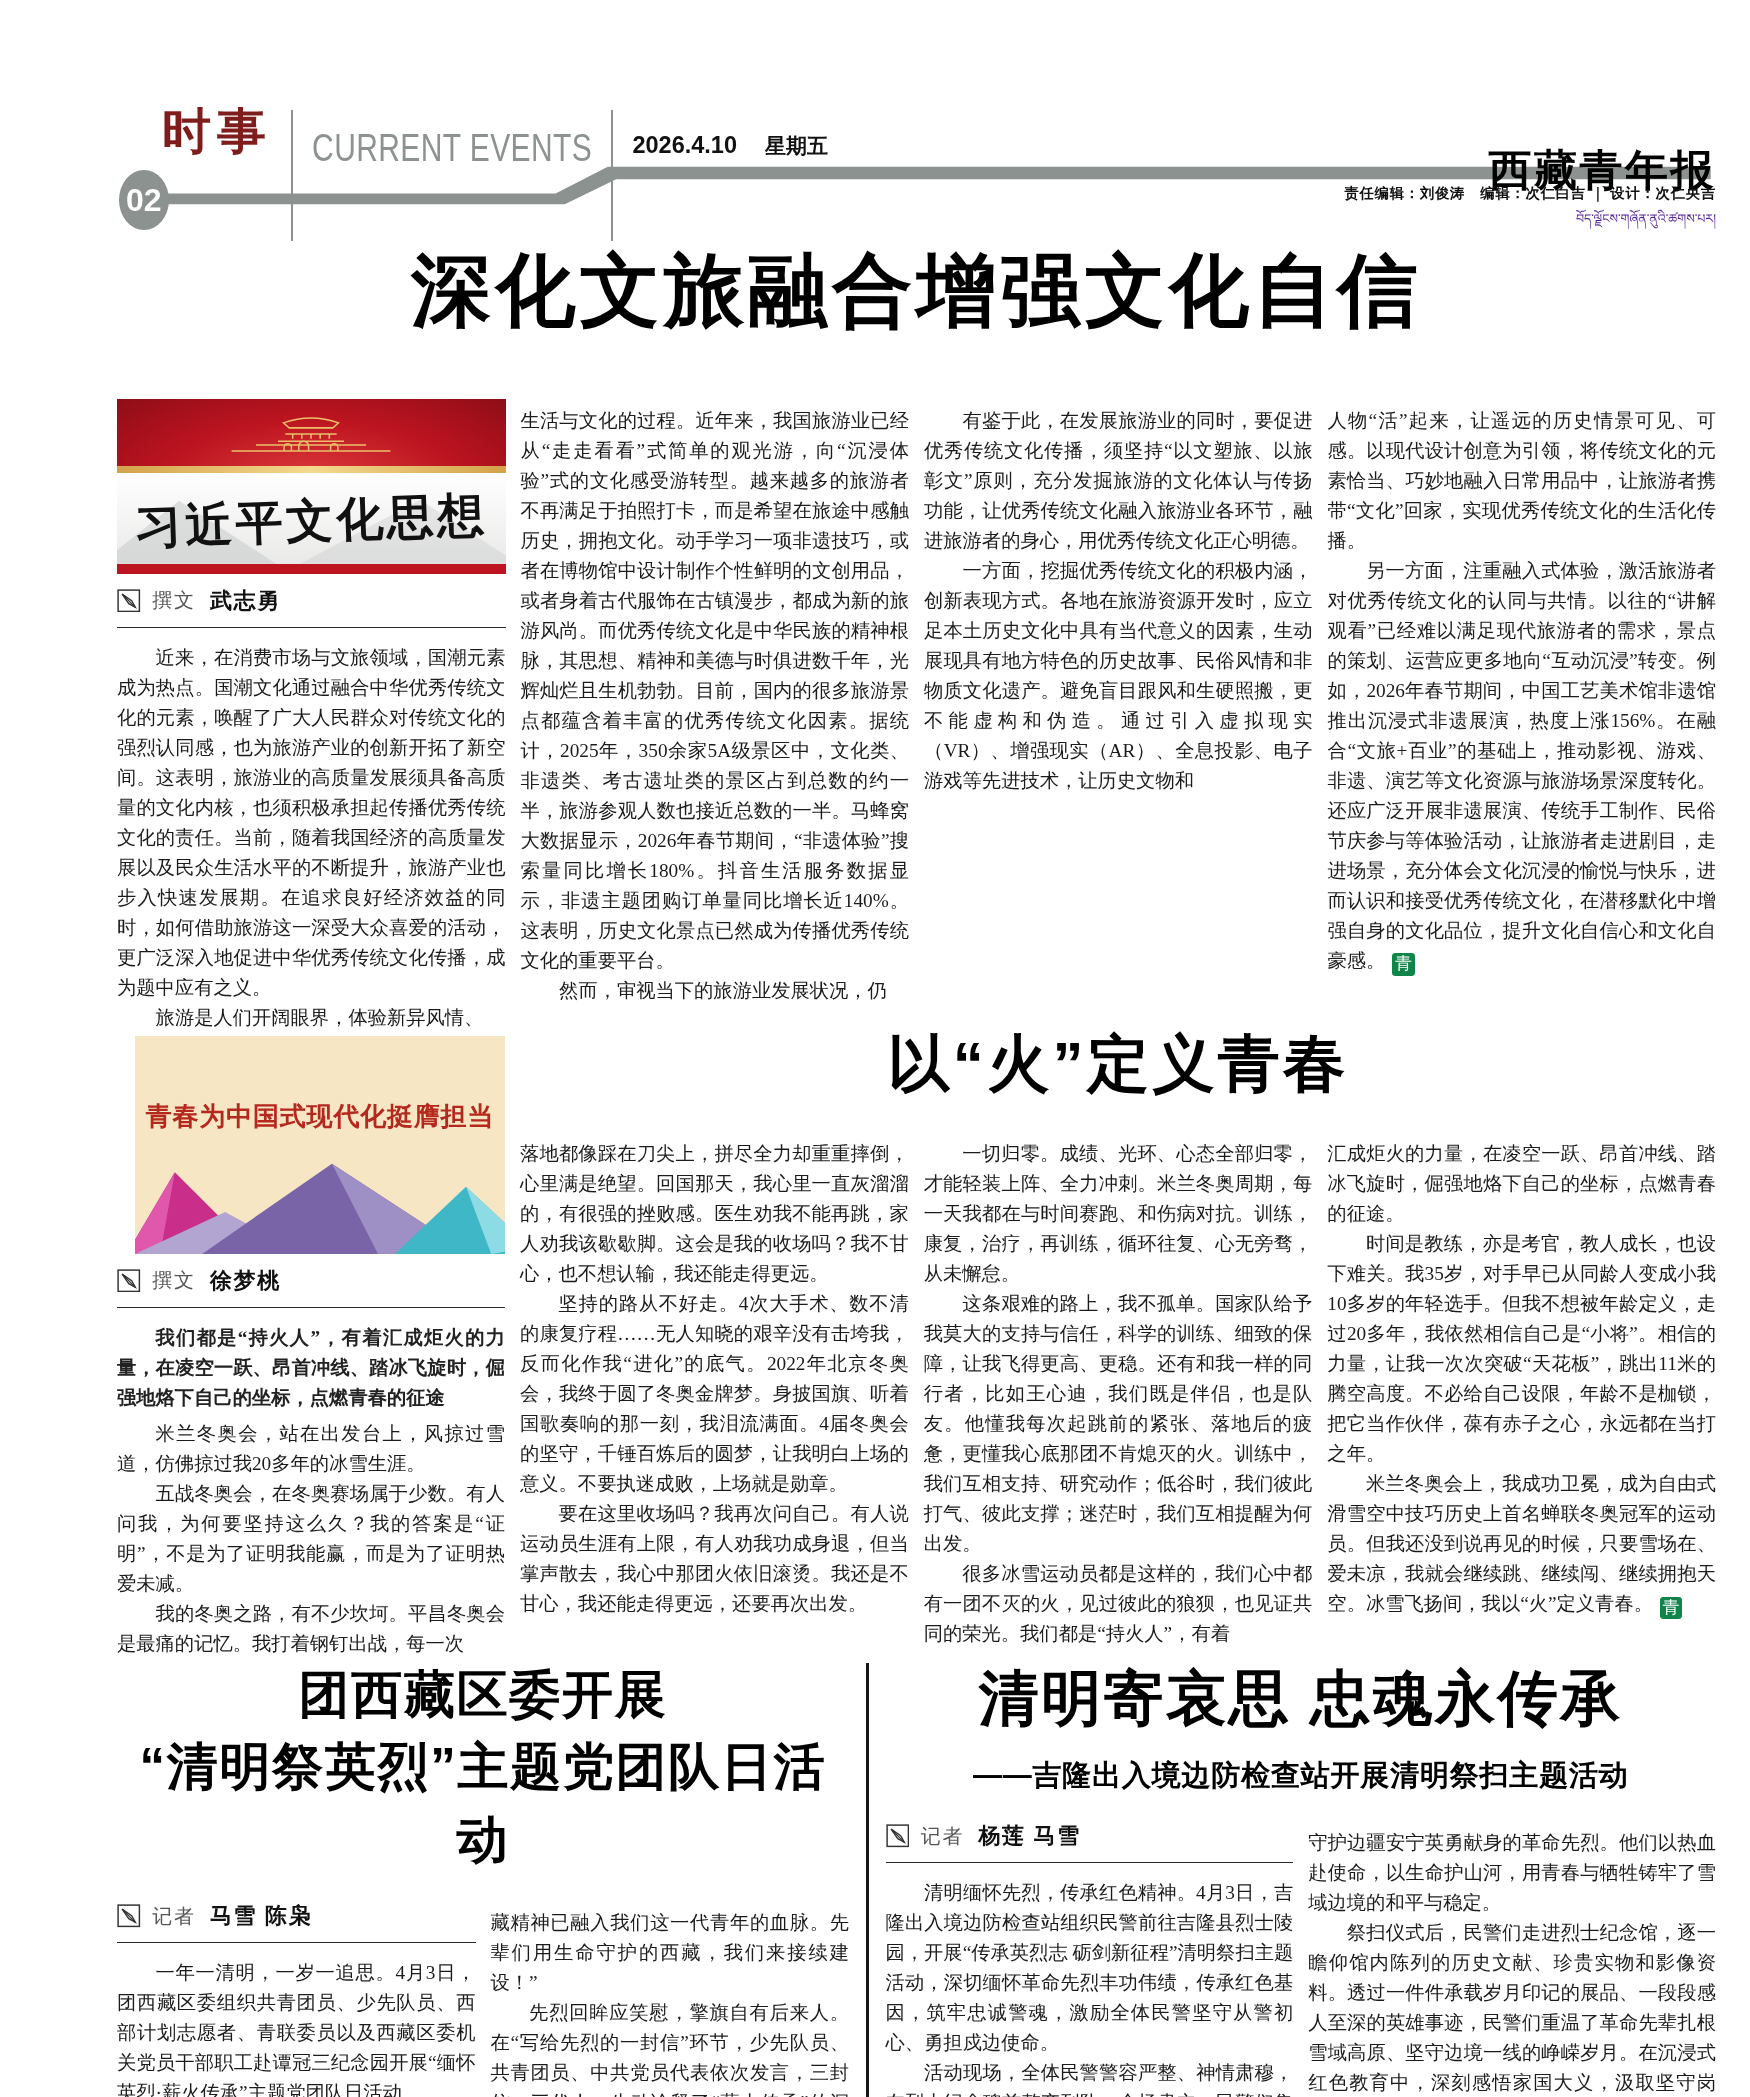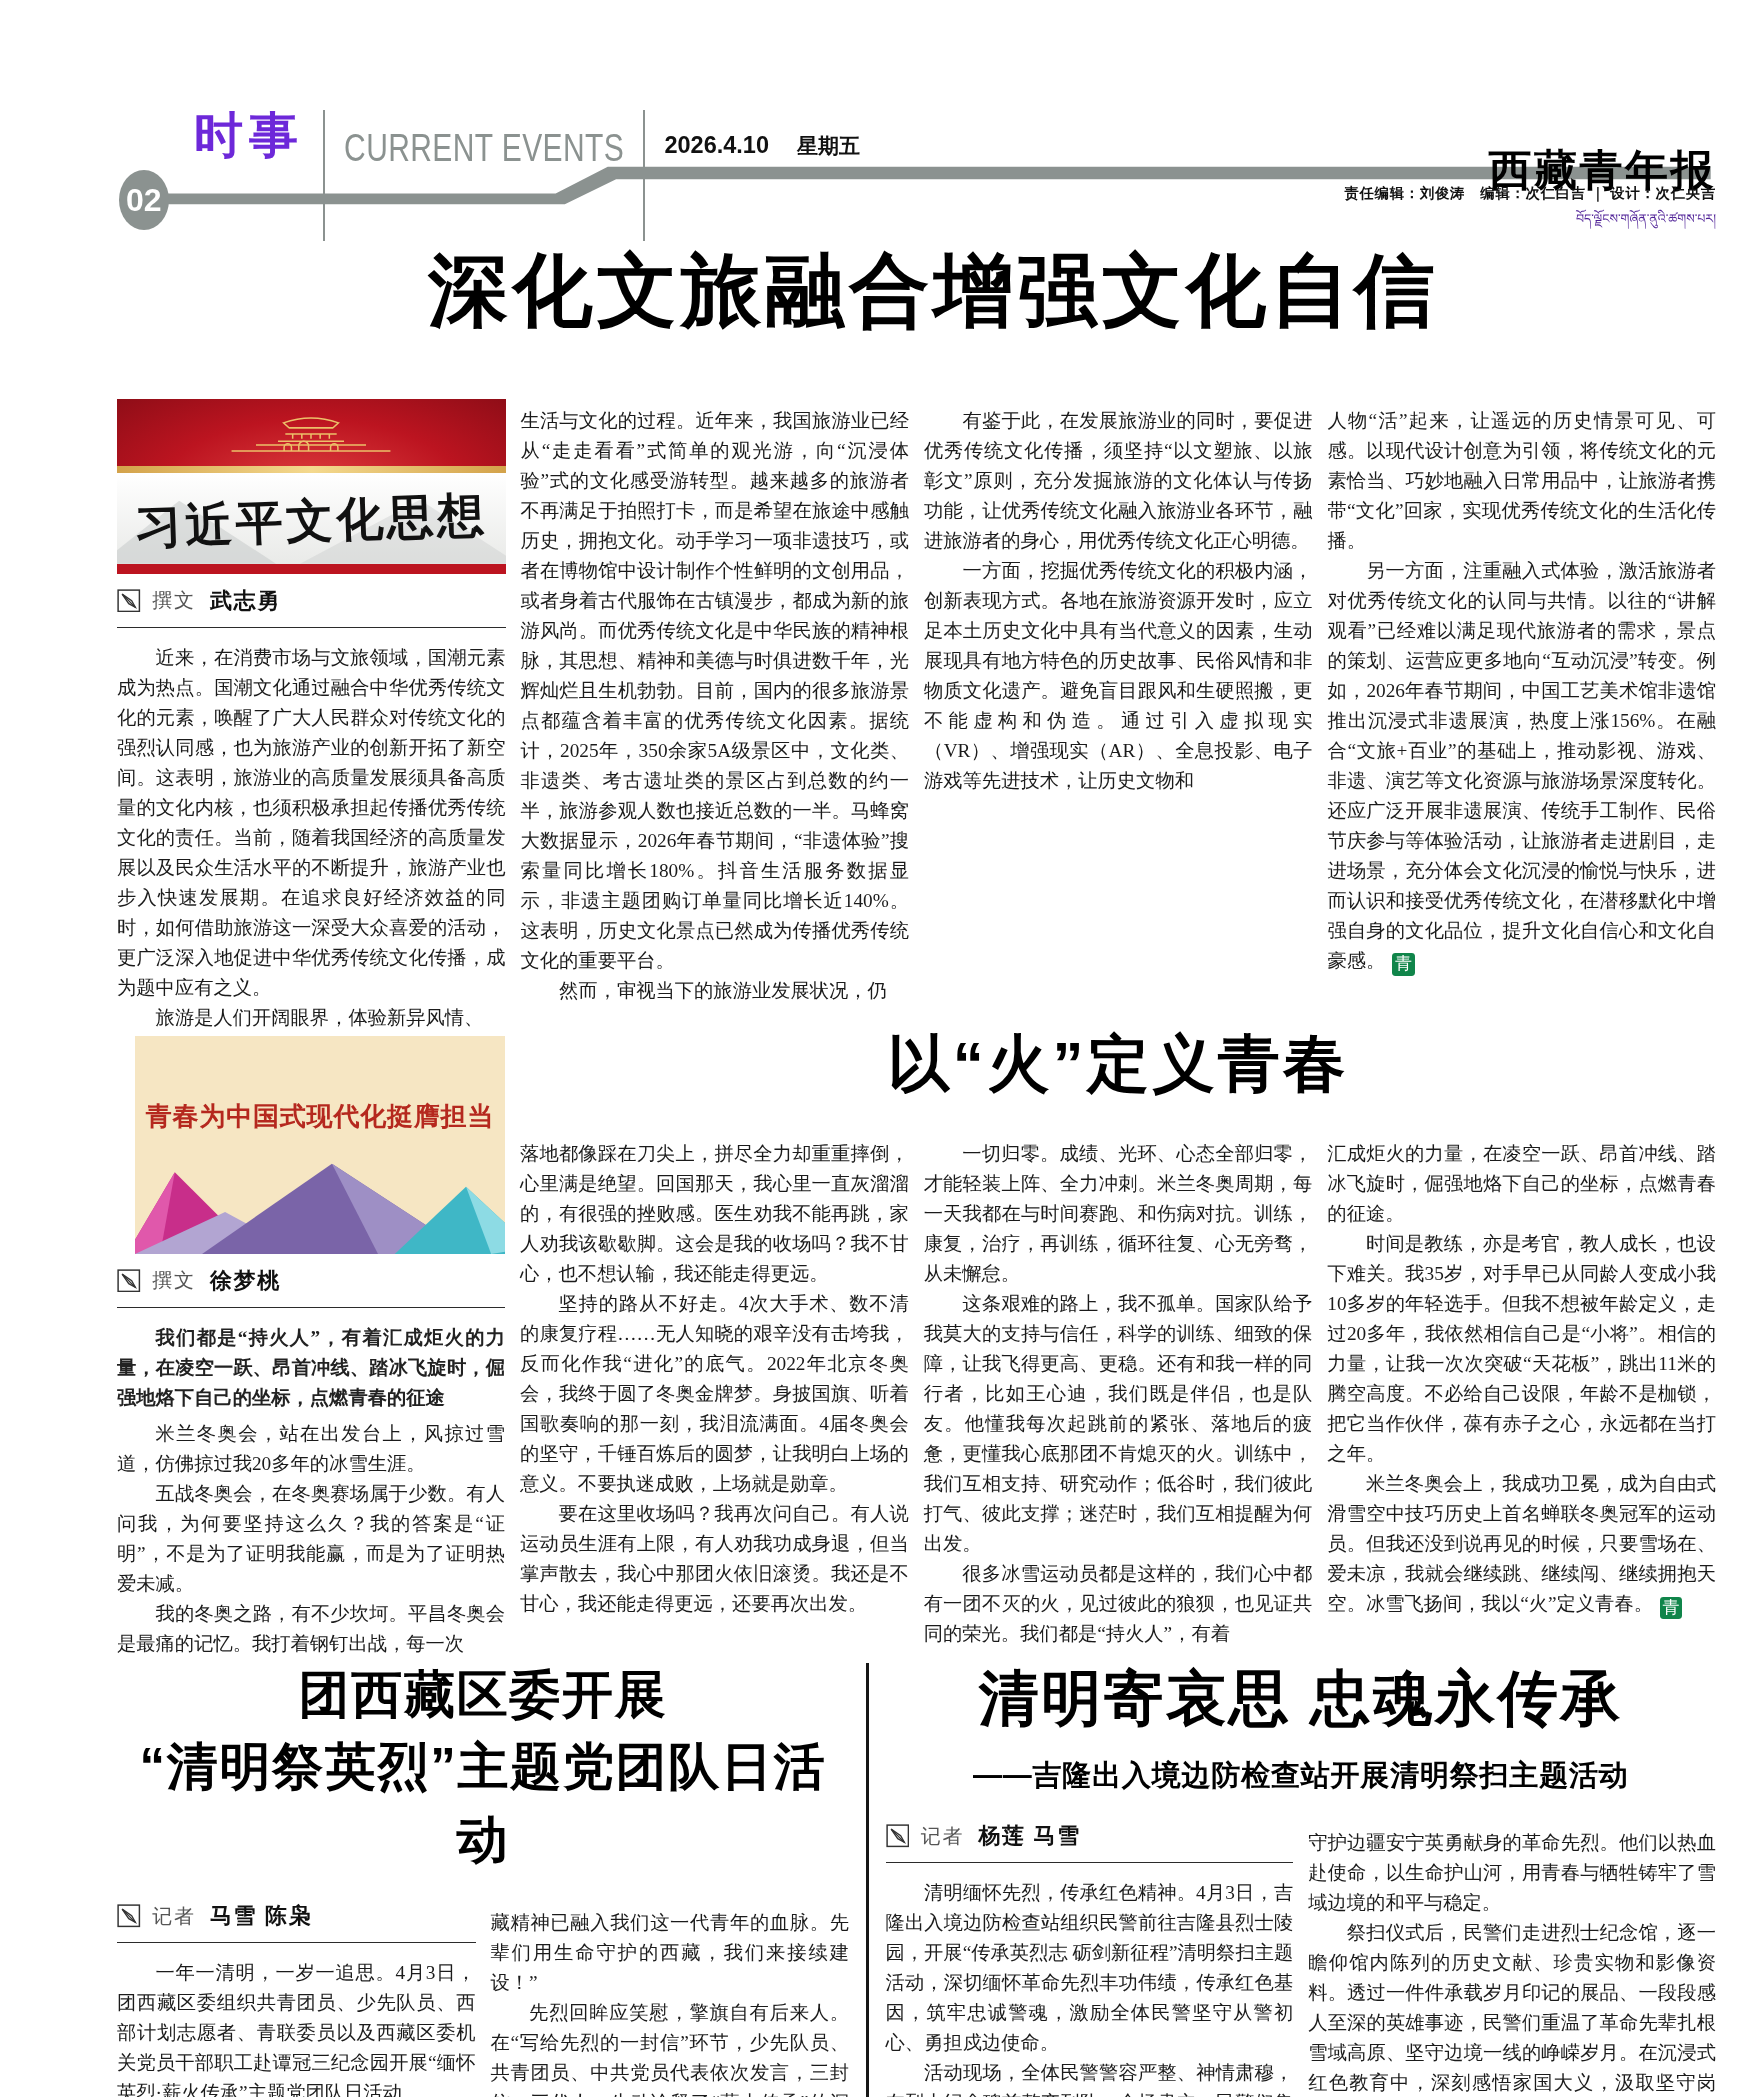--- a/index.html
+++ b/index.html
@@ -1,39 +1,39 @@
 <!DOCTYPE html>
 <html style="font-size:6.7px"><head>
 <meta charset="utf-8">
 <style>
   html,body{margin:0;padding:0;background:#d9d9d9;}
   .page{position:relative;width:1751px;height:2359px;background:#ffffff;overflow:hidden;
         color:#1b1b1b;font-family:"Liberation Serif",serif;}
   
   #masthead{position:absolute;left:117px;top:94px;width:1599px;height:143px;}
   .mh-left{position:absolute;left:45px;top:16px;display:flex;align-items:flex-start;}
-  .sec-cn{font-family:Liberation Sans, sans-serif;font-weight:900;font-size:49px;line-height:1.05;
-          color:#6d28d9;letter-spacing:5.9px;margin-left:32px;}
+  .sec-cn{font-family:Liberation Mono, monospace;font-weight:900;font-size:49px;line-height:1.05;
+          color:#7f1d1d;letter-spacing:5.9px;}
   .vline{width:1.7px;height:131px;background:#8b9290;margin:0 19.3px;}
   .sec-en{font-family:"Liberation Sans",sans-serif;font-size:30px;color:#8b9290;letter-spacing:0.4px;
           transform:scaleY(1.28);transform-origin:top;margin-top:16px;white-space:nowrap;}
   .date-group{display:flex;align-items:baseline;margin-top:22px;}
   .mh-date{font-family:"Liberation Sans",sans-serif;font-weight:900;font-size:23.5px;color:#111;}
   .mh-weekday{font-weight:700;font-size:21px;color:#111;margin-left:28px;}
   .page-circle{position:absolute;left:1.7px;top:76px;width:50px;height:60px;border-radius:50%;
           background:#8b9290;color:#fff;display:flex;align-items:center;justify-content:center;
           font-family:"Liberation Sans",sans-serif;font-weight:700;font-size:32px;}
   .ribbon{position:absolute;left:0;top:67px;width:1599px;height:50px;}
   .paper{position:absolute;right:0;top:0;text-align:right;margin-top:48px;}
   .paper-name{font-family:"Liberation Serif",serif;font-weight:900;font-size:43px;letter-spacing:2.5px;color:#000;}
   .paper-tibetan{font-size:12.6px;margin-top:5px;color:#4c1d95;}
   .editors{position:absolute;right:0;top:90px;font-family:"Liberation Sans",sans-serif;
           font-weight:700;font-size:14.3px;color:#111;letter-spacing:0.8px;}
   
-  #headline1{position:absolute;left:134px;top:241px;width:1599px;text-align:center;
+  #headline1{position:absolute;left:117px;top:241px;width:1599px;text-align:center;
           font-family:"Liberation Sans",sans-serif;font-weight:900;font-size:80px;
           letter-spacing:4.2px;color:#000;line-height:1.25;}
   
   .cols4{display:flex;gap:15px;}
   .col{flex:1;min-width:0;}
   .coltext{padding-top:6.7px;}
   p.para{margin:0;text-indent:2em;font-size:19.3px;line-height:30px;text-align:justify;color:#1b1b1b;}
   p.para.cont{text-indent:0;}
   p.para.intro{font-weight:700;color:#222;}
   .byline{display:flex;align-items:center;margin-top:11.7px;}

